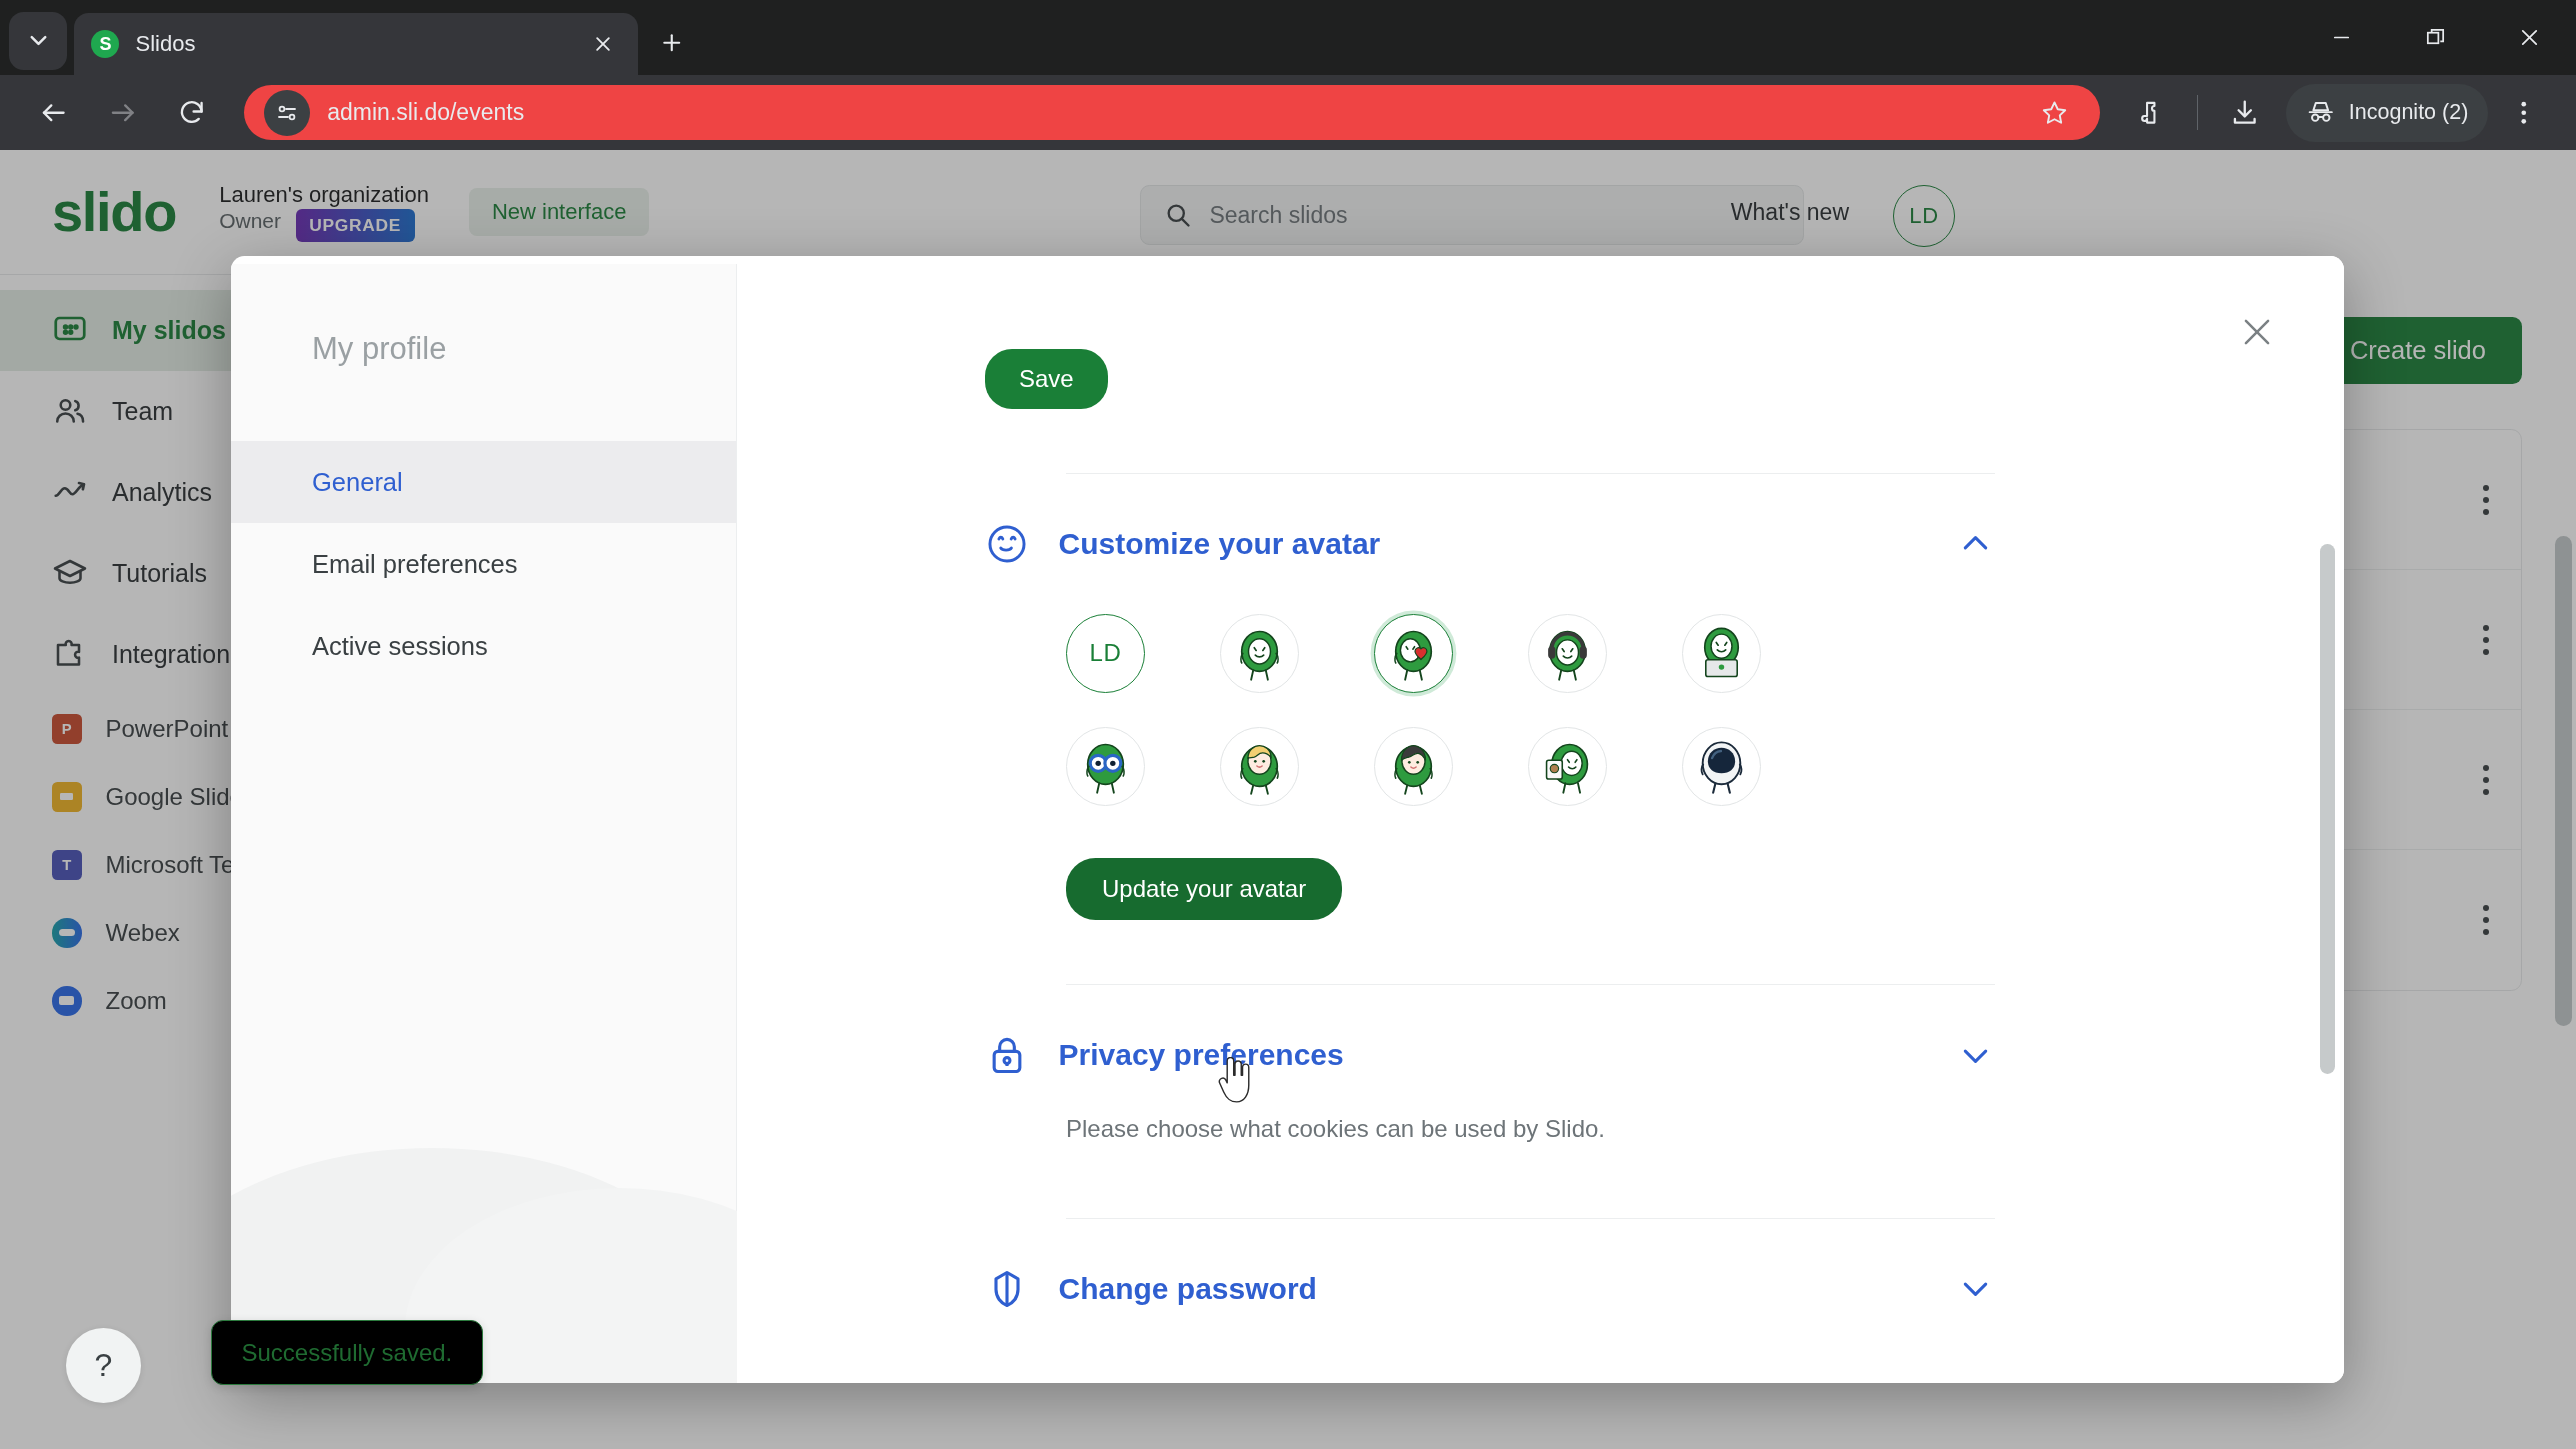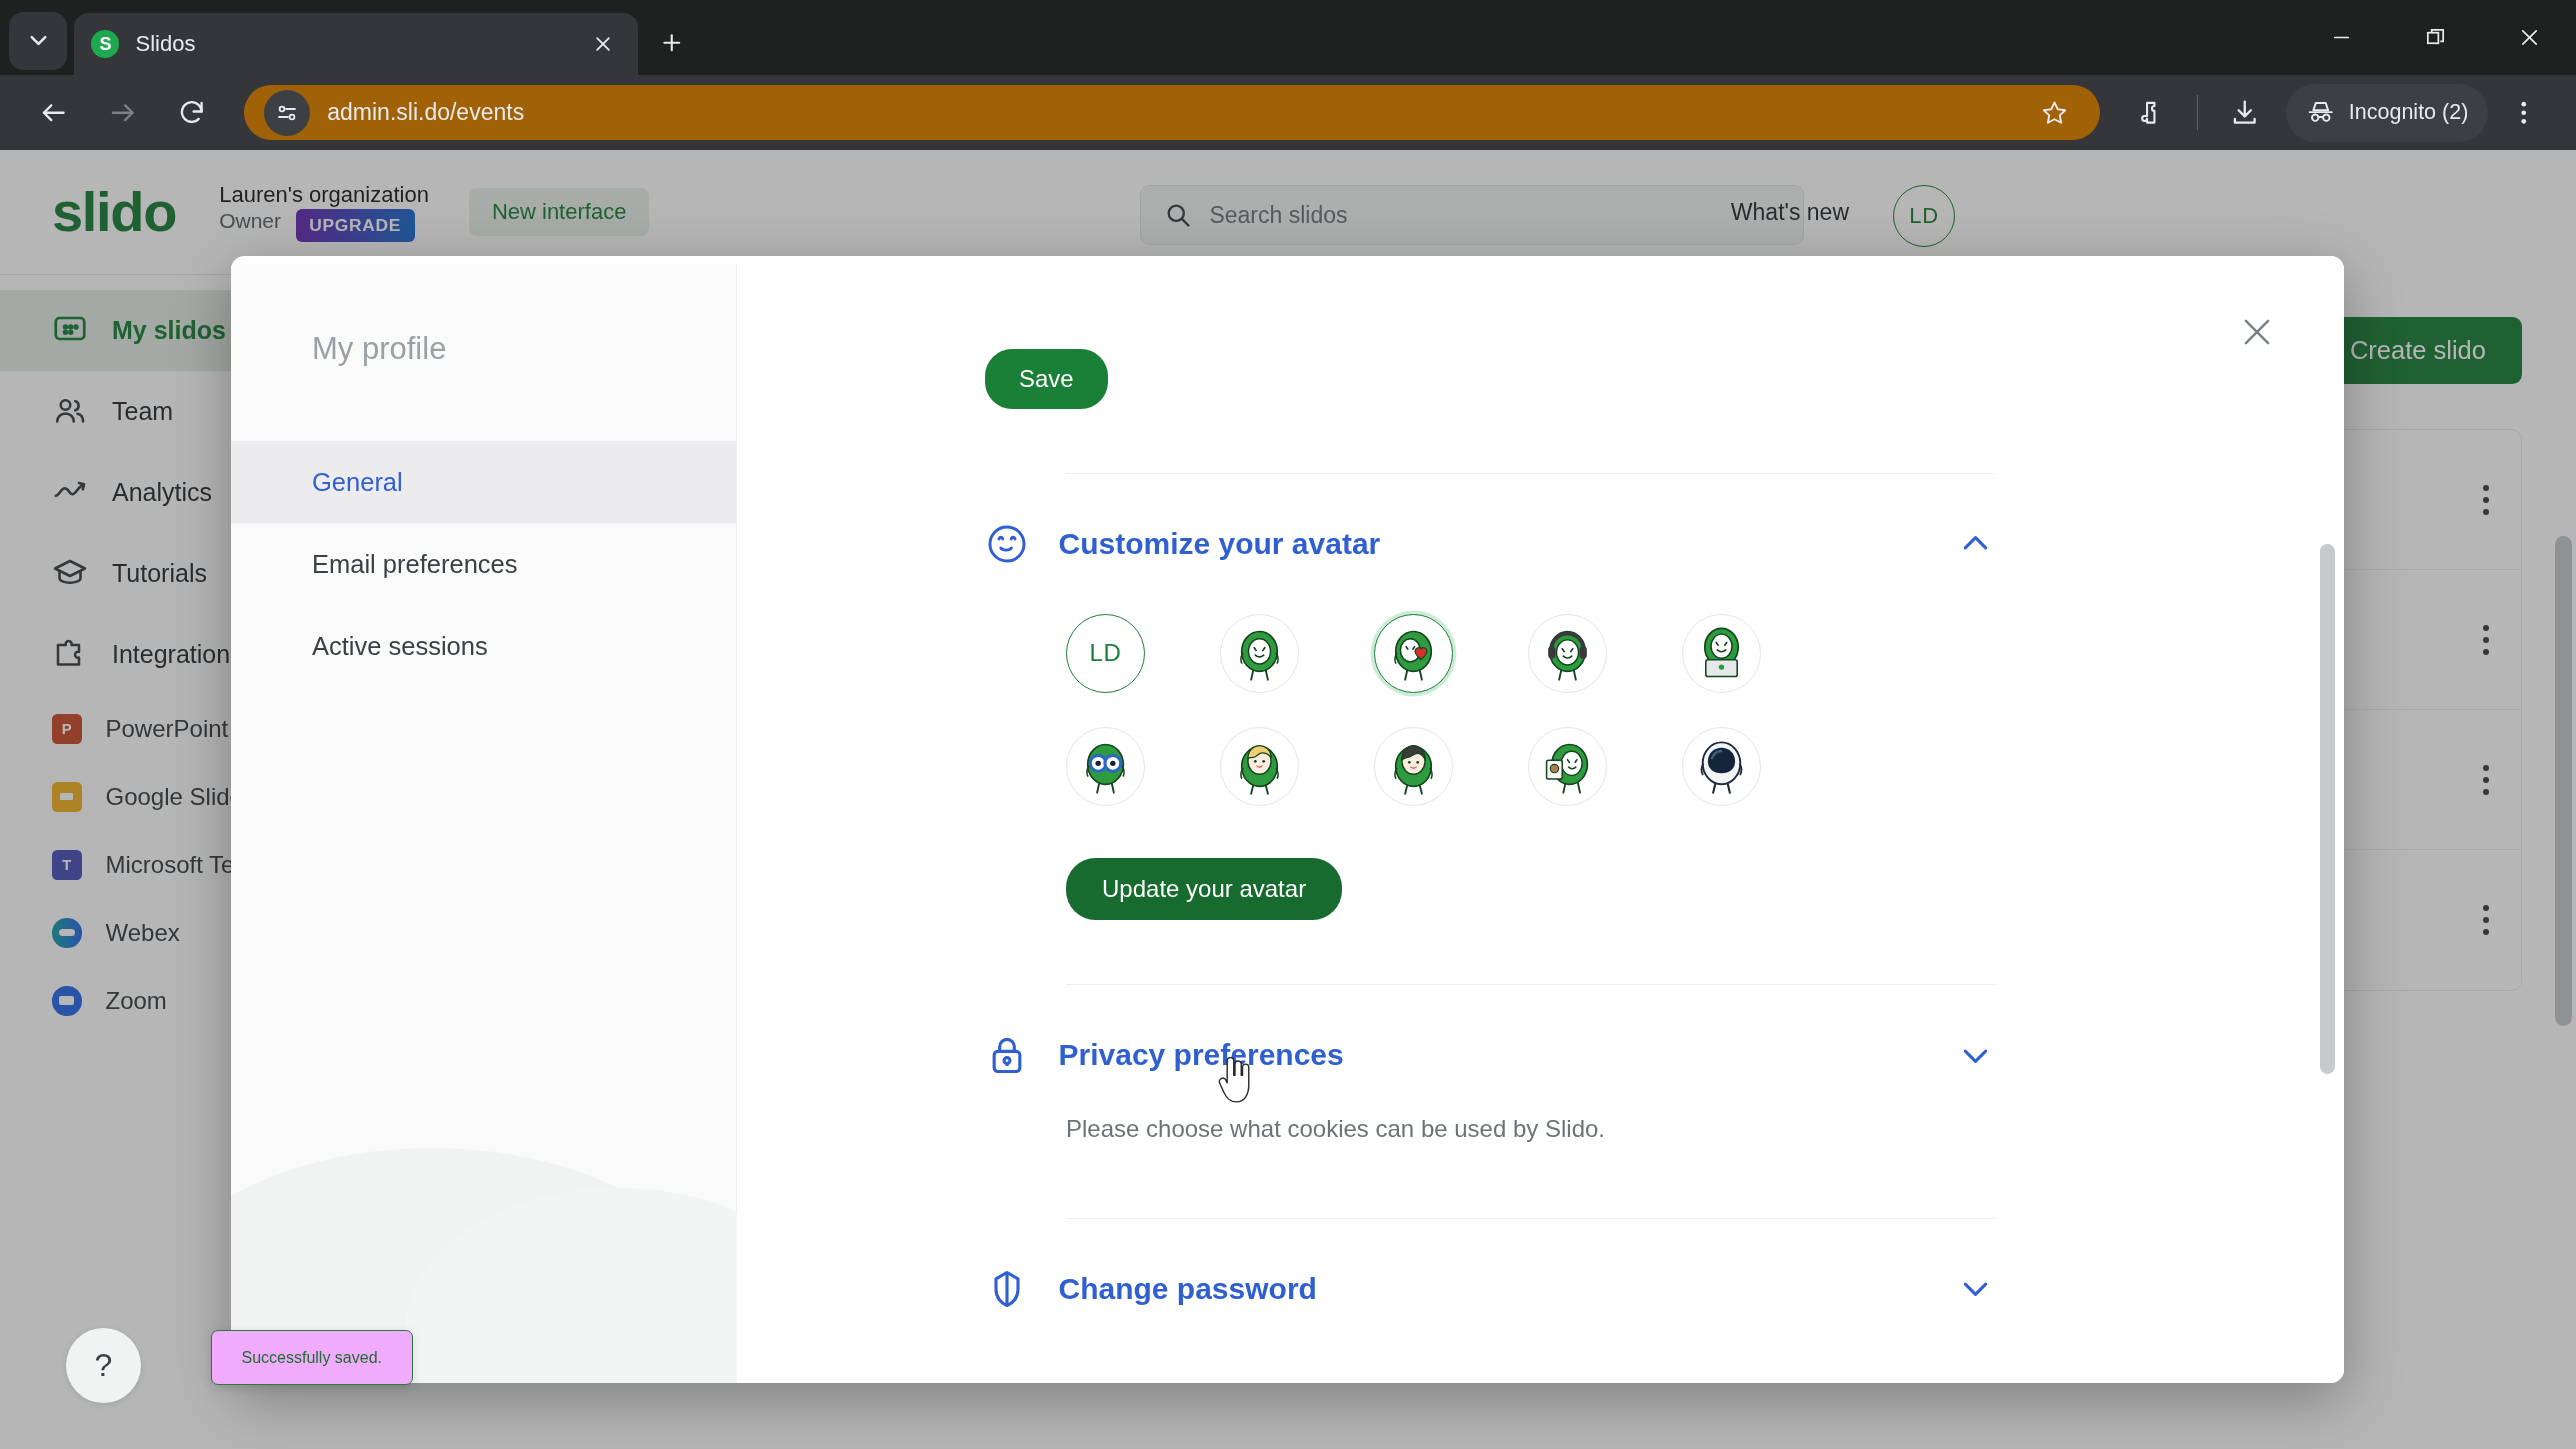--- a/index.html
+++ b/index.html
@@ -50,21 +50,21 @@
 
   .toolbar {
     height: 75px; background: #35363a; display: flex; align-items: center;
     padding: 0 23px; gap: 6.7px;
   }
   .nav-btn { width: 62px; height: 62px; border-radius: 50%; display: flex; align-items: center; justify-content: center; flex:0 0 auto;}
   .nav-btn svg { width: 29.5px; height: 29.5px; }
   .nav-btn.disabled svg { opacity: .42; }
 
   .omnibox {
-    flex: 1 1 auto; height: 55px; background: #a16207; border-radius: 29.5px;
+    flex: 1 1 auto; height: 55px; background: #ef4444; border-radius: 29.5px;
     display: flex; align-items: center; padding: 0 20px; margin: 0 14.8px;
     position: relative;
   }
   .omni-site-icon { width: 46px; height: 46px; border-radius: 50%; background:#3c4043; display:flex; align-items:center; justify-content:center; margin-right: 17.4px; flex:0 0 auto;}
   .omni-site-icon svg { width: 24px; height: 24px; }
   .omni-url { color: #e8eaed; font-size: 23px; flex:1 1 auto; white-space: nowrap; overflow: hidden; }
   .omni-right { display:flex; align-items:center; gap: 4px; }
   .omni-icon-btn { width: 52px; height: 52px; border-radius: 50%; display:flex; align-items:center; justify-content:center; flex:0 0 auto;}
   .omni-icon-btn svg { width: 27px; height: 27px; }
 
@@ -194,22 +194,22 @@
   .avatar-cell svg { width: 67px; height: 67px; }
 
   .btn-update { margin-left: 81px; margin-top: 52px; display:inline-block; background: #176b2f; color: #fff; font-size: 24px; padding: 17.4px 36px; border-radius: 29.5px; }
 
   
   .modal-scrollbar { position:absolute; right: 9.4px; top: 288px; width: 14.8px; height: 530px; border-radius: 7.4px; background: #c6cacb; z-index: 9; }
 
   
   .toast {
     position: absolute; left: 211px; bottom: 64px; z-index: 70;
-    background: #f0abfc; border: 1.3px solid #2b7a3d; border-radius: 7px;
-    padding: 17.4px 29.5px; font-size: 16px; color: #1f6b31; white-space: nowrap;
+    background: #000000; border: 1.3px solid #2b7a3d; border-radius: 12px;
+    padding: 17.4px 29.5px; font-size: 24px; color: #1f6b31; white-space: nowrap;
     box-shadow: 0 2.7px 9.4px rgba(0,0,0,.12);
   }
 
   
   .cursor { position: absolute; left: 1214px; top: 907px; z-index: 90; width: 42px; height: 52px; }
 </style>
 </head>
 <body>
 
 <div class="browser">

